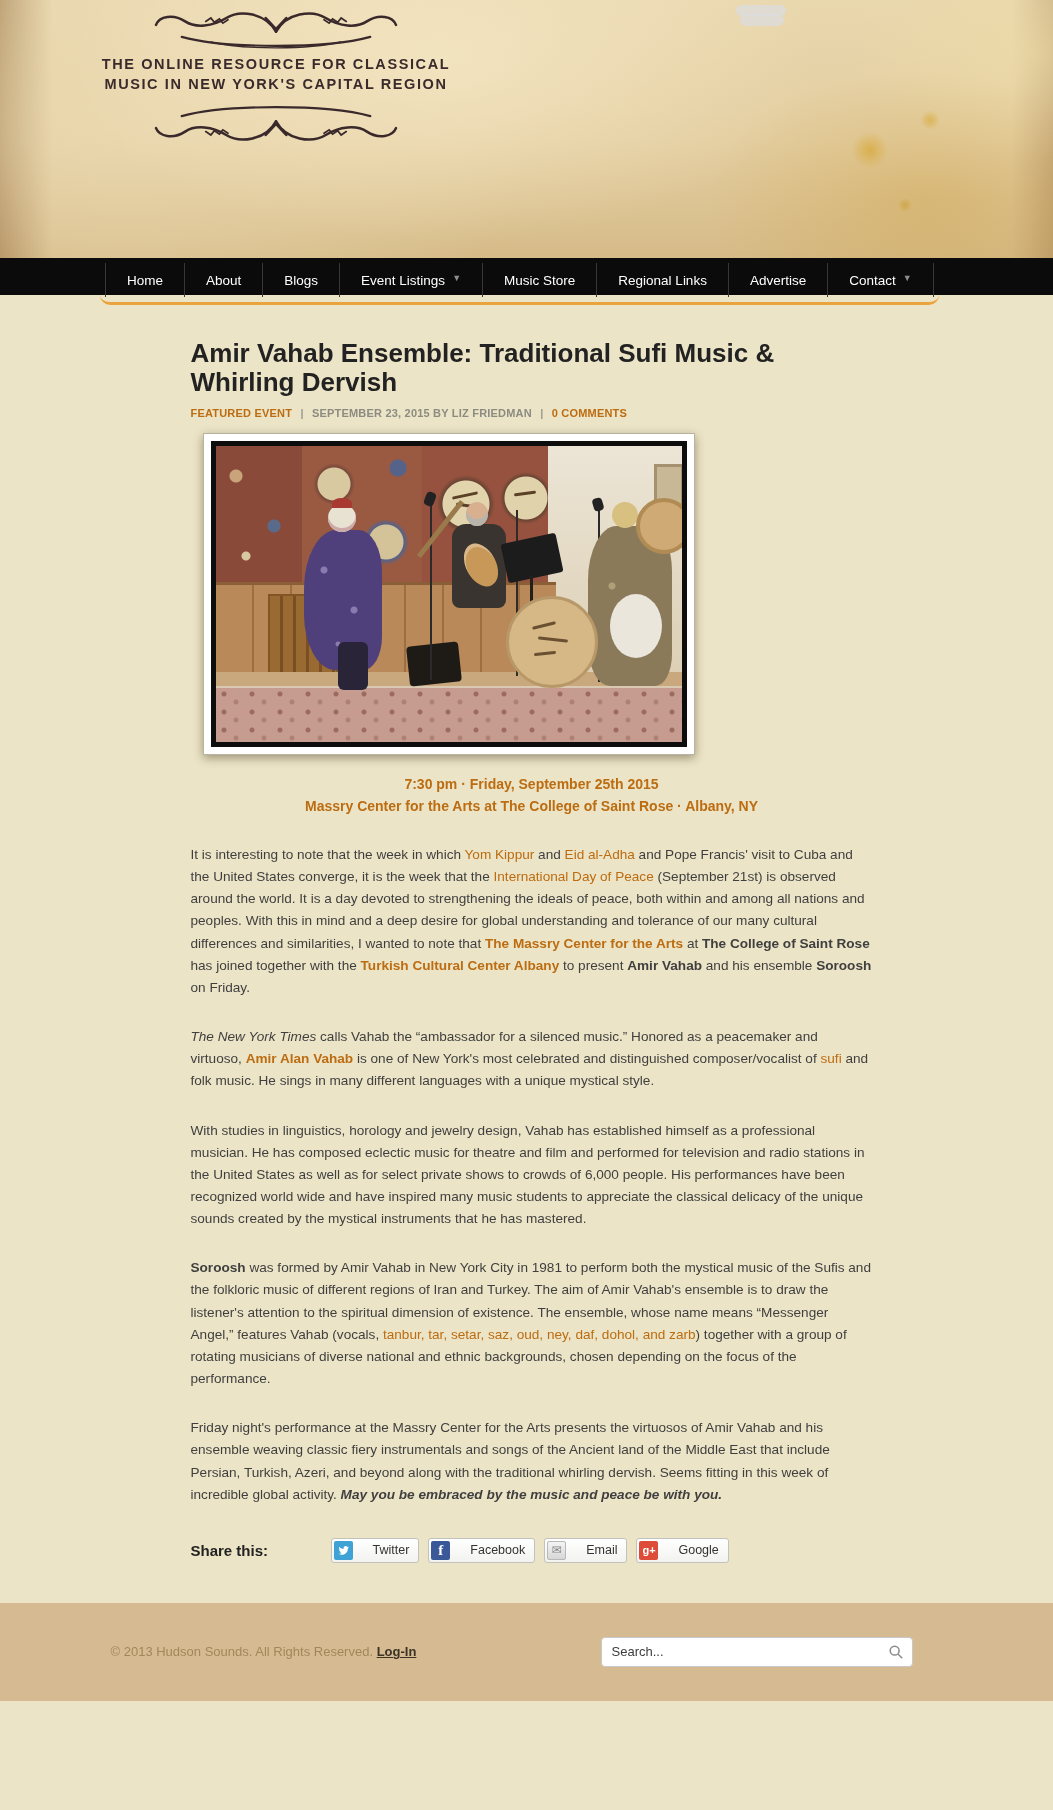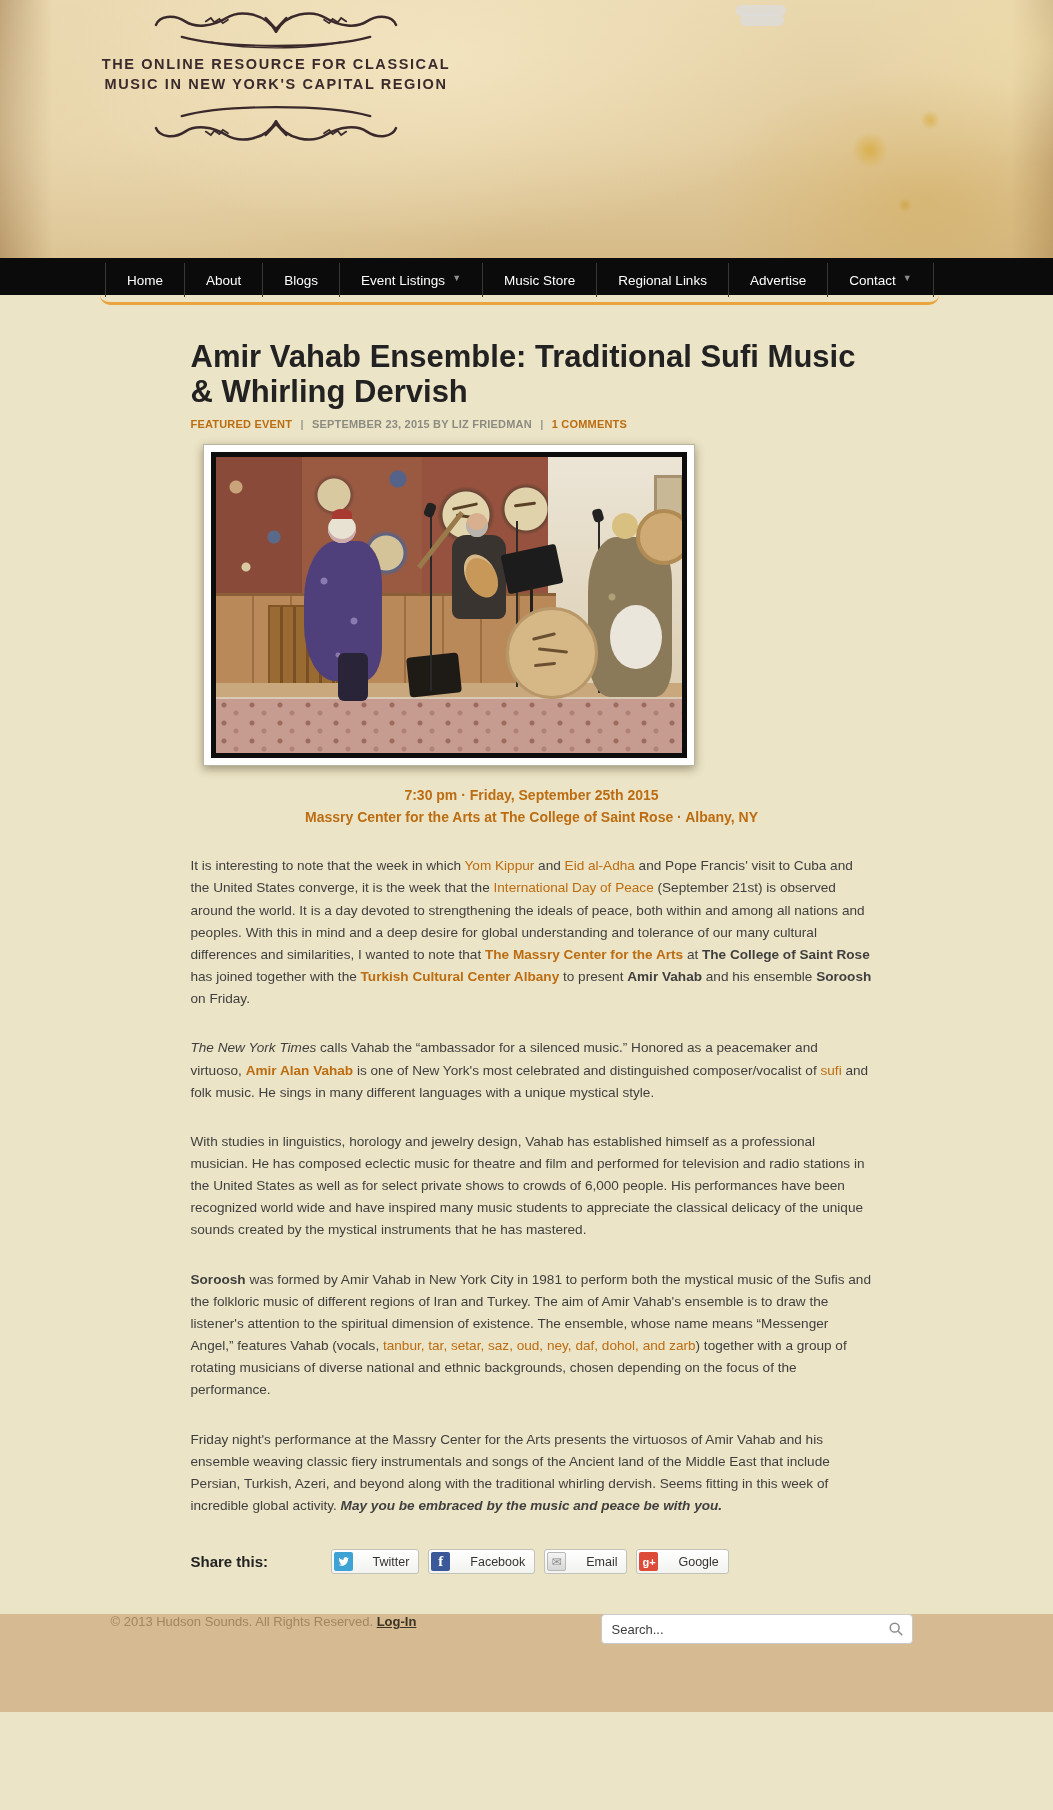--- a/index.html
+++ b/index.html
@@ -35,21 +35,21 @@
   .main-nav ul{list-style:none;margin:0;padding:5px;display:inline-flex;height:34px;border-bottom:3px solid #e9a43e;border-radius:10px;}
   .main-nav li{display:flex;align-items:center;padding:0 21px;color:#fff;font-size:13.5px;cursor:pointer;
     border-right:1px solid #3c3630;}
   .main-nav li:first-child{border-left:1px solid #3c3630;}
   .main-nav .dd{color:#8d8d8d;font-size:9px;margin-left:7px;margin-top:-4px;}
 
   
   .main-wrap{background:#ece4c6;padding:44px 0 40px;}
   .container{width:832px;margin:0 auto;}
   .article{padding:0 70px 0 80px;}
-  .article-title{font-size:31px;font-weight:bold;color:#222;line-height:1.13;margin:0 0 9px;}
+  .article-title{font-size:26px;font-weight:bold;color:#222;line-height:1.13;margin:0 0 9px;}
   .article-meta{font-size:11px;font-weight:bold;letter-spacing:.2px;color:#8b8b82;margin-bottom:14px;}
   .article-meta .orange{color:#bc6c11;}
   .article-meta .sep{margin:0 5px;color:#9a9a90;}
 
   
   .photo-frame{width:492px;margin:14px 0 0 12px;background:#fff;padding:7px;border:1px solid #b9b3a2;
     box-shadow:0 3px 9px rgba(60,48,25,.45);box-sizing:border-box;}
   .photo-black{border:5px solid #0d0d0d;}
   .photo-scene{position:relative;width:466px;height:296px;overflow:hidden;background:linear-gradient(#dcc9a4,#d2bd93);}
   .photo-scene div{position:absolute;}
@@ -120,21 +120,21 @@
   .sic.gp{background:#dd4b39;color:#fff;font-weight:bold;font-size:11px;}
 
   
   .post-nav{width:630px;margin:34px 0 0 16px;box-sizing:border-box;background:linear-gradient(180deg,#2a1b0c 0%,#140b04 45%,#070301 100%);
     padding:8px 16px 10px;box-shadow:0 3px 0 -1px rgba(120,140,165,.55);}
   .post-nav a{display:block;color:#efa93e;font-weight:bold;font-style:italic;font-size:13.5px;line-height:1.6;text-decoration:none;cursor:pointer;}
   .post-nav .next{text-align:right;}
 
   
   .site-footer{background:#d5ba92;height:98px;}
-  .footer-inner{width:832px;margin:0 auto;height:100%;display:flex;align-items:flex-start;justify-content:space-between;}
+  .footer-inner{width:832px;margin:0 auto;height:100%;display:flex;align-items:center;justify-content:space-between;}
   .copyright{font-size:13px;color:#a3875c;}
   .copyright a{color:#3d3325;text-decoration:underline;font-weight:bold;cursor:pointer;}
   .search-wrap{position:relative;margin-right:30px;}
   .search-wrap input{width:312px;height:30px;box-sizing:border-box;border:1px solid #c9c9c9;border-radius:4px;
     padding:0 32px 0 10px;font-size:13px;color:#0f172a;background:#fff;font-family:"Liberation Sans",sans-serif;}
   .search-wrap input::placeholder{color:#3c3c3c;opacity:1;}
   .search-icon{position:absolute;right:9px;top:7px;width:16px;height:16px;cursor:pointer;}
 </style>
 </head>
 <body>
@@ -205,21 +205,21 @@
     <article class="article">
 
       <h1 class="article-title">Amir Vahab Ensemble: Traditional Sufi Music &amp; Whirling Dervish</h1>
 
       <div class="article-meta">
         <span class="orange">FEATURED EVENT</span>
         <span class="sep">|</span>
         <span>SEPTEMBER 23, 2015 BY</span>
         <span>LIZ FRIEDMAN</span>
         <span class="sep">|</span>
-        <span class="orange">1 COMMENTS</span>
+        <span class="orange">0 COMMENTS</span>
       </div>
 
       <div class="photo-frame">
         <div class="photo-black">
           <div class="photo-scene">
             <div class="ph-wall-right"></div>
             <div class="ph-pic-frame"></div>
             <div class="ph-tap1"></div>
             <div class="ph-tap2"></div>
             <div class="ph-tap3"></div>

